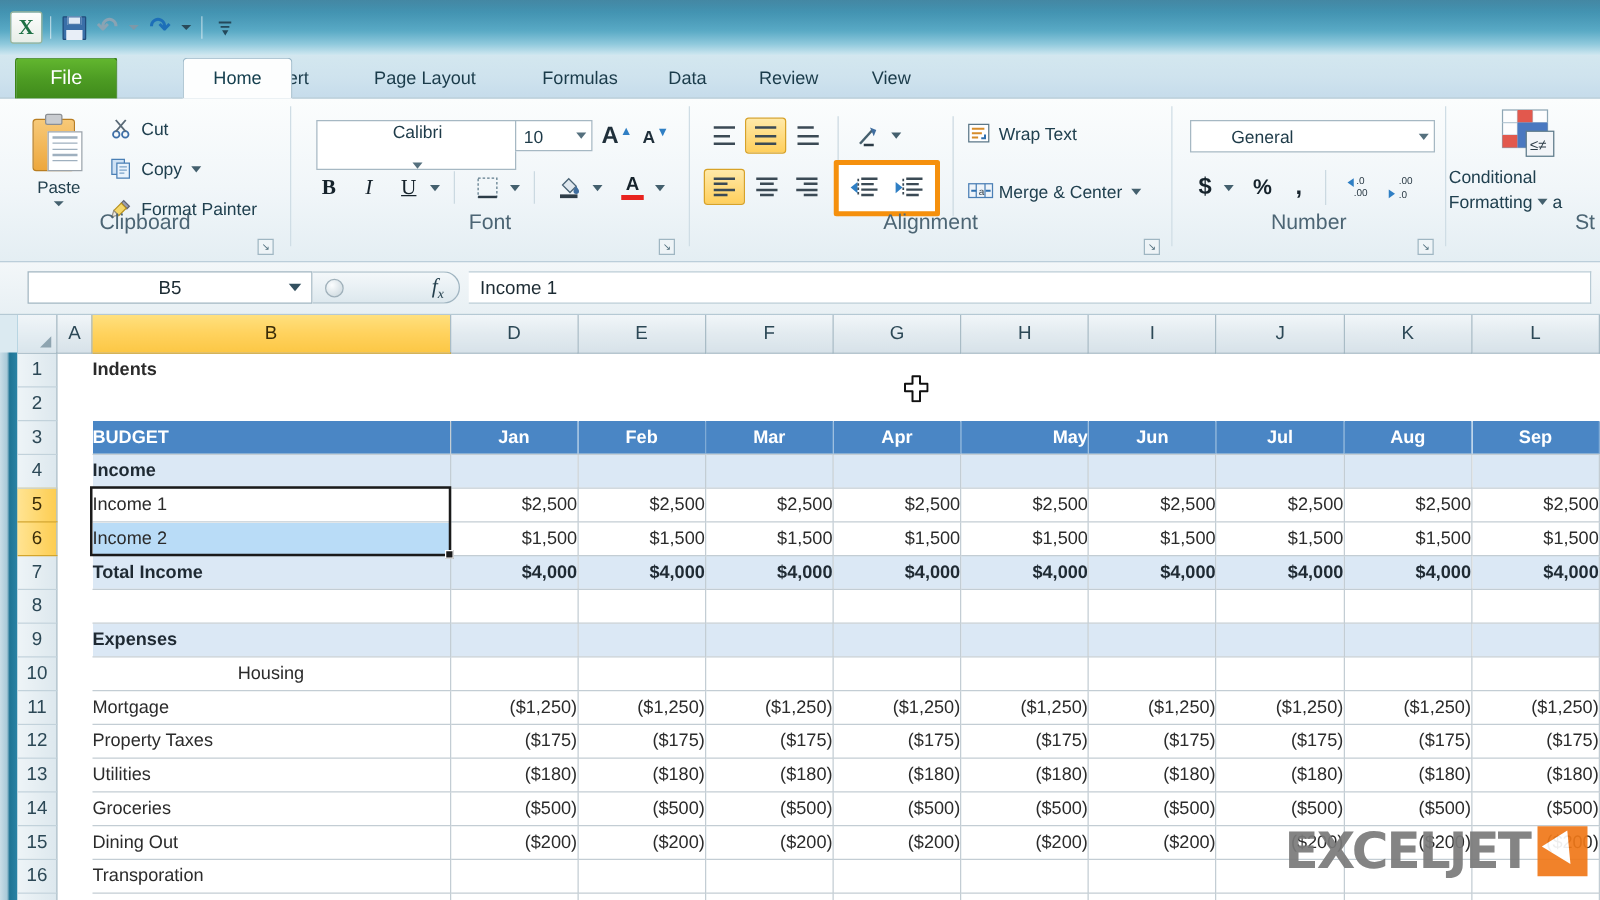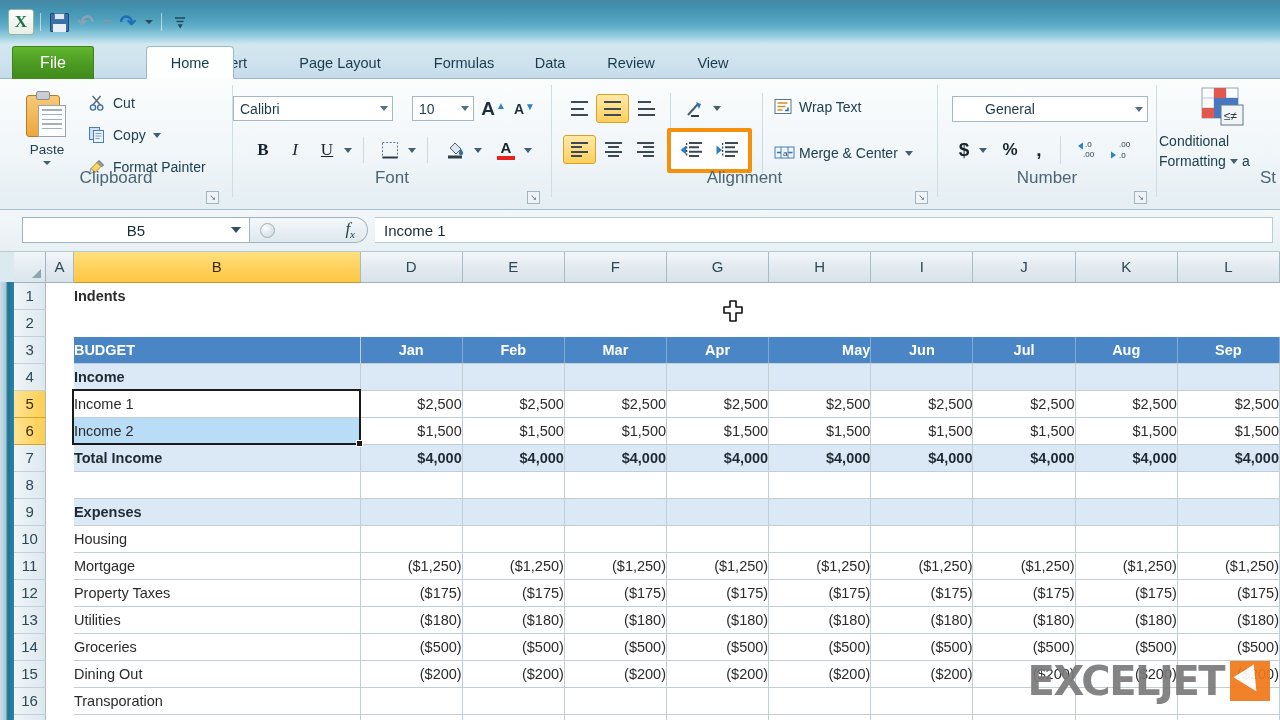--- a/index.html
+++ b/index.html
@@ -352,21 +352,21 @@
         </span>
         <span>Format Painter</span>
       </div>
 
       <div class="grp-label">Clipboard</div>
       <div class="dlg-launch" style="left:206px;">↘</div>
     </div>
     <div class="grp-sep" style="left:232px;"></div>
 
     <div class="grp" style="left:233px; width:318px;">
-      <div class="combo" style="left:0; top:17px; width:160px; height:25px;">
+      <div class="combo" style="left:20px; top:17px; width:160px; height:40px;flex-direction:column;">
         <span class="cval">Calibri</span>
         <span class="carr"></span>
       </div>
       <div class="combo" style="left:179px; top:17px; width:62px; height:25px;">
         <span class="cval">10</span>
         <span class="carr"></span>
       </div>
       <div class="rbtn" style="left:246px; top:17px; width:29px; height:25px;">
         <span style="font-size:19px;font-weight:bold;color:#1f2f3a;">A</span>
         <span style="color:#2f7fc4;font-size:10px;margin-left:1px;margin-top:-7px;">▲</span>
@@ -759,21 +759,21 @@
             <td class="cell num subband bordered" style="width: 103px;"></td>
             <td class="cell num subband bordered" style="width: 103px;"></td>
             <td class="cell num subband bordered" style="width: 103px;"></td>
             <td class="cell num subband bordered" style="width: 103px;"></td>
             <td class="cell num subband bordered" style="width: 103px;"></td>
             <td class="cell num subband bordered" style="width: 103px;"></td>
           </tr>
           <tr>
             <th class="rowh">10</th>
             <td class="cell" style="width: 28px;"></td>
-            <td class="cell bordered" style="width: 290px;">Housing</td>
+            <td class="cell bordered" style="width: 290px; text-align: center;">Housing</td>
             <td class="cell num bordered" style="width: 103px;"></td>
             <td class="cell num bordered" style="width: 103px;"></td>
             <td class="cell num bordered" style="width: 103px;"></td>
             <td class="cell num bordered" style="width: 103px;"></td>
             <td class="cell num bordered" style="width: 103px;"></td>
             <td class="cell num bordered" style="width: 103px;"></td>
             <td class="cell num bordered" style="width: 103px;"></td>
             <td class="cell num bordered" style="width: 103px;"></td>
             <td class="cell num bordered" style="width: 103px;"></td>
           </tr>

